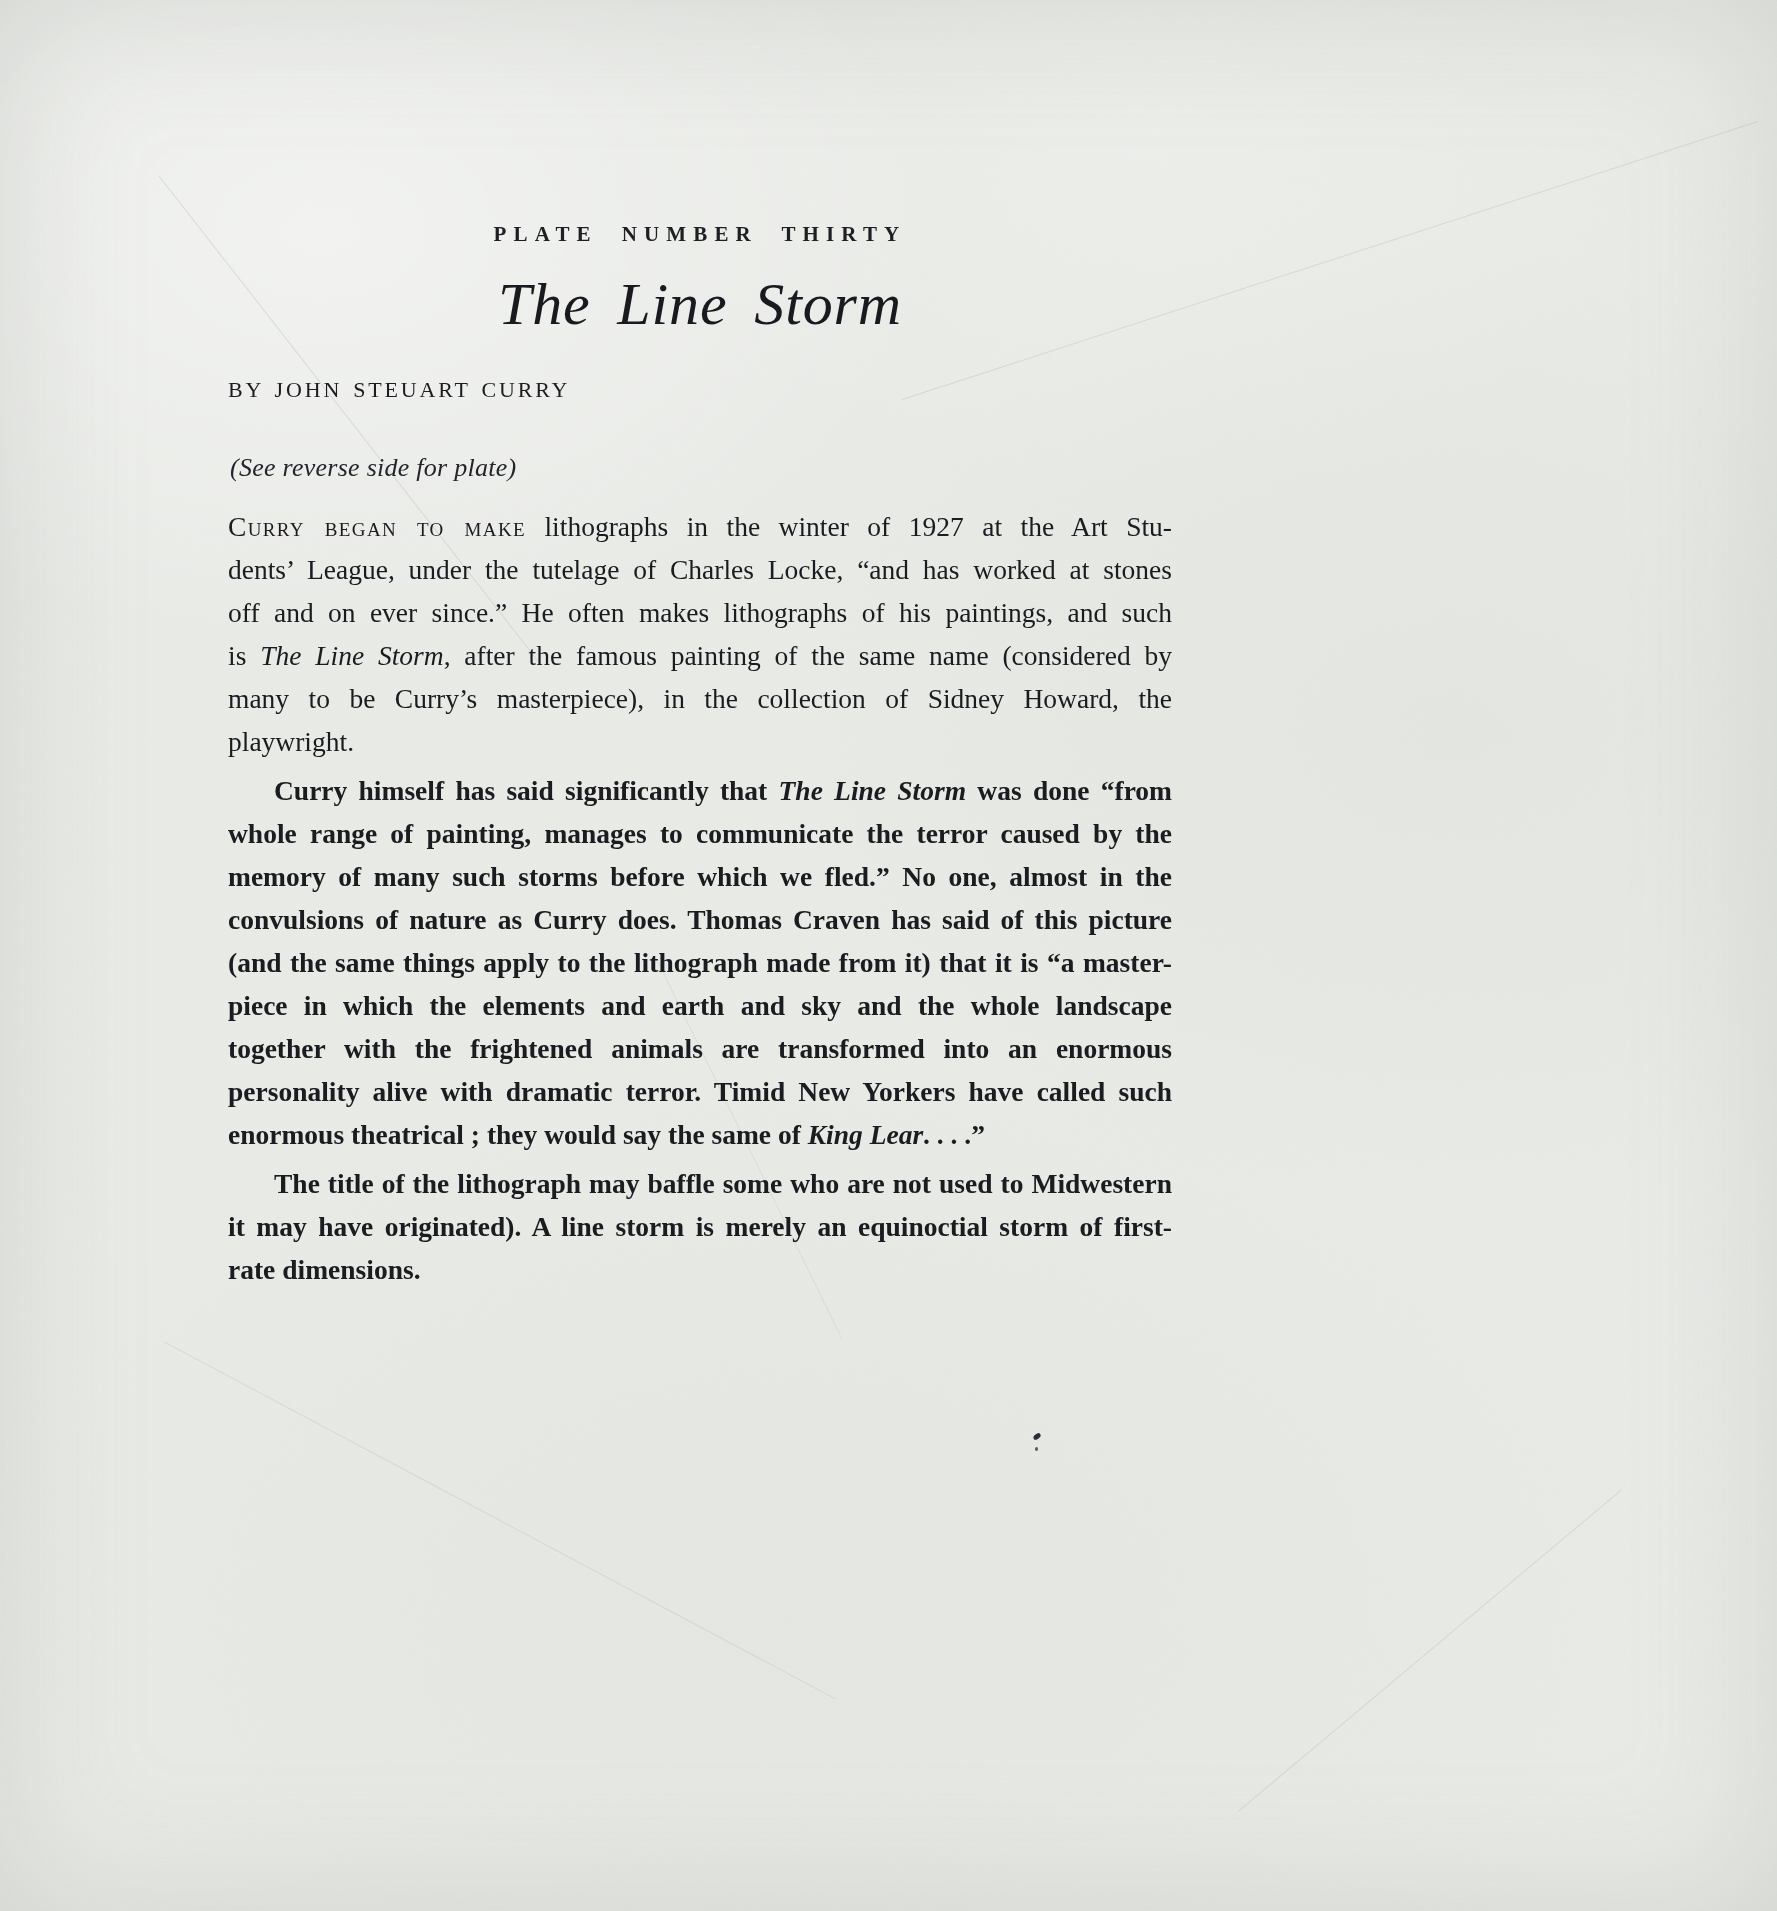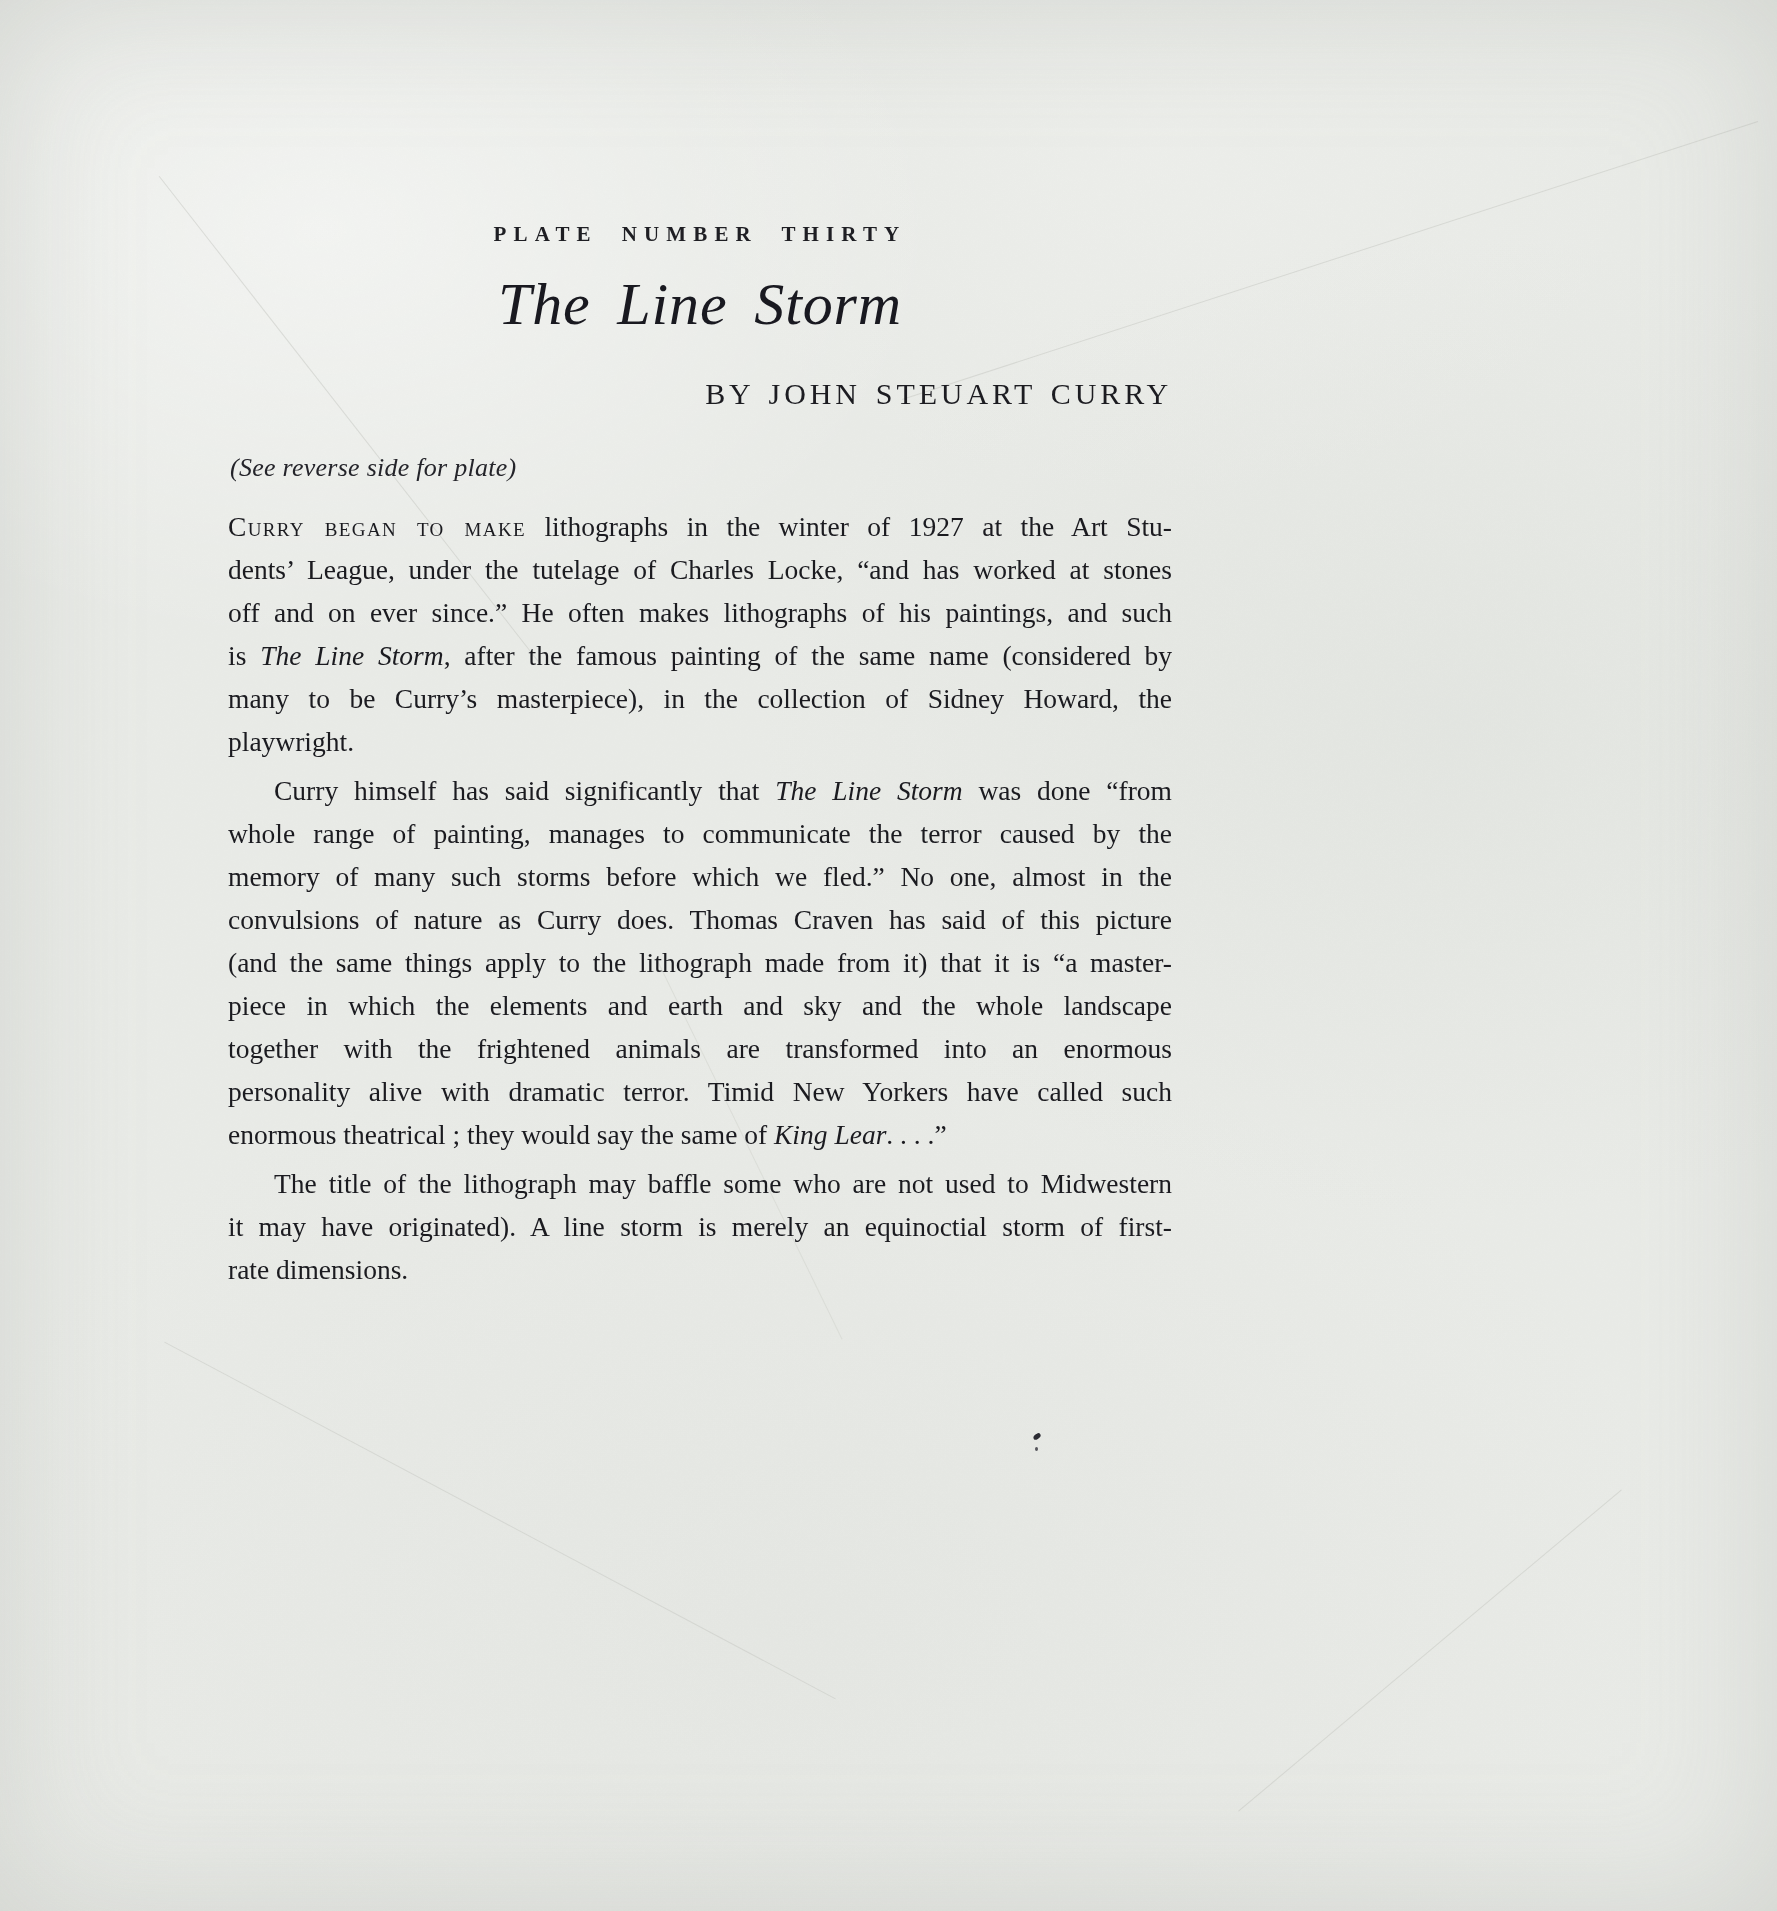--- a/index.html
+++ b/index.html
@@ -76,22 +76,22 @@
     font-size: 60px;
     letter-spacing: 0.015em;
     word-spacing: 0.18em;
     color: #191920;
   }
 
   .byline {
     position: absolute;
     top: 377px;
     width: 100%;
-    text-align: right;
-    font-size: 30px;
+    text-align: left;
+    font-size: 22px;
     letter-spacing: 0.13em;
     word-spacing: 0.12em;
     color: #1c1c21;
   }
 
   .plate-note {
     position: absolute;
     top: 453px;
     left: 2px;
     font-style: italic;
@@ -102,21 +102,21 @@
 
   .bodytext {
     position: absolute;
     top: 505px;
     left: 0;
     width: 944px;
     font-size: 27.5px;
     color: #1b1b20;
   }
 
-  .para + .para { margin-top: 6px; }
+  .para + .para { margin-top: 6px; font-weight: bold; }
 
   .tline {
     height: 43px;
     line-height: 43px;
     white-space: nowrap;
     text-align: justify;
     text-align-last: justify;
   }
   .tline.lastline { text-align-last: left; }
   .tline.indent { text-indent: 46px; }

